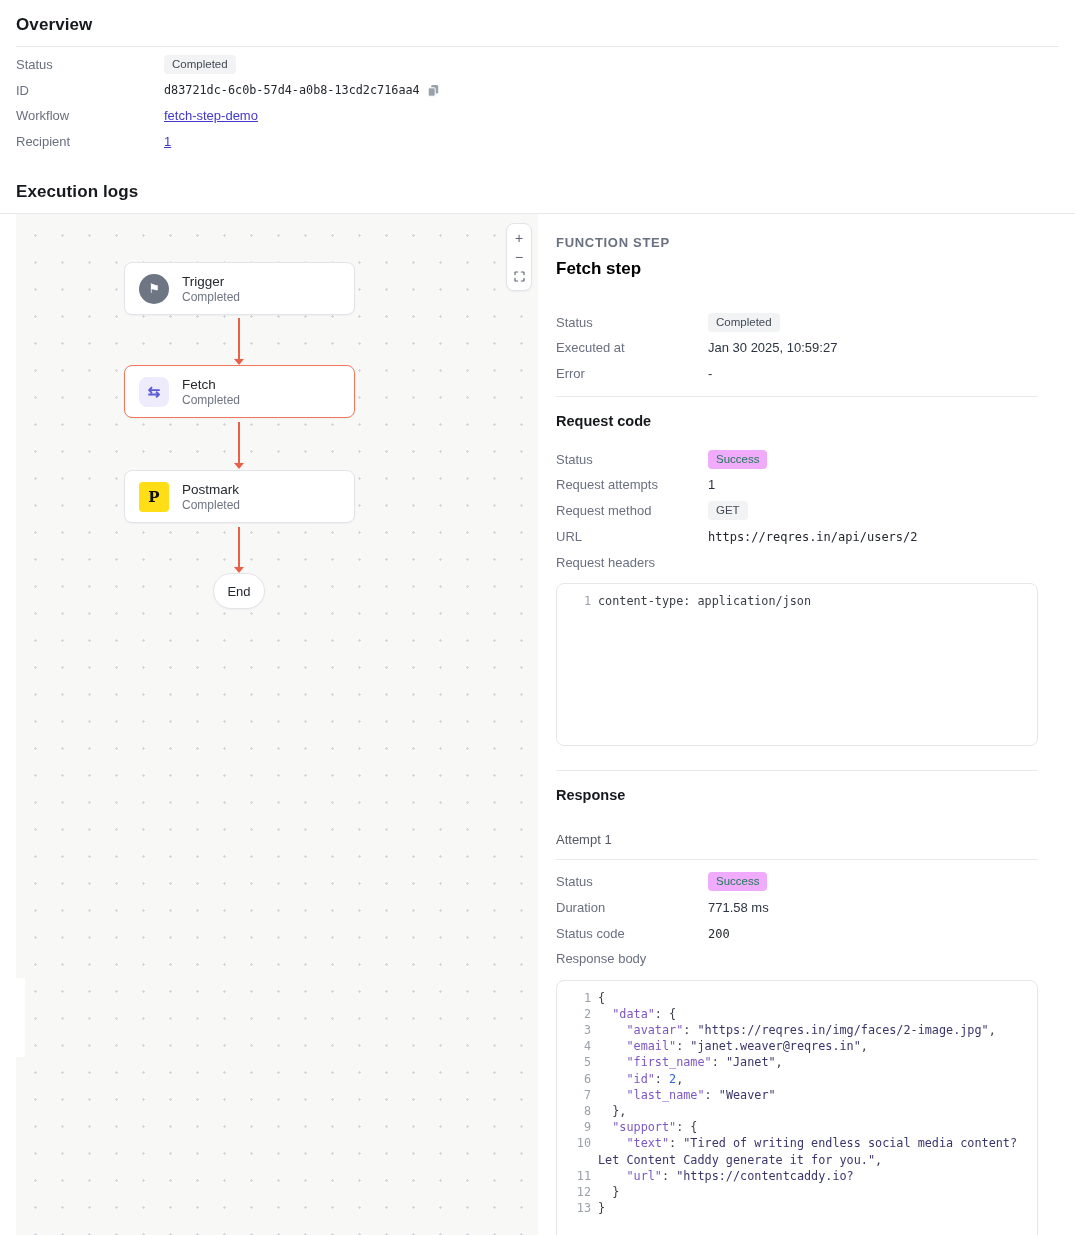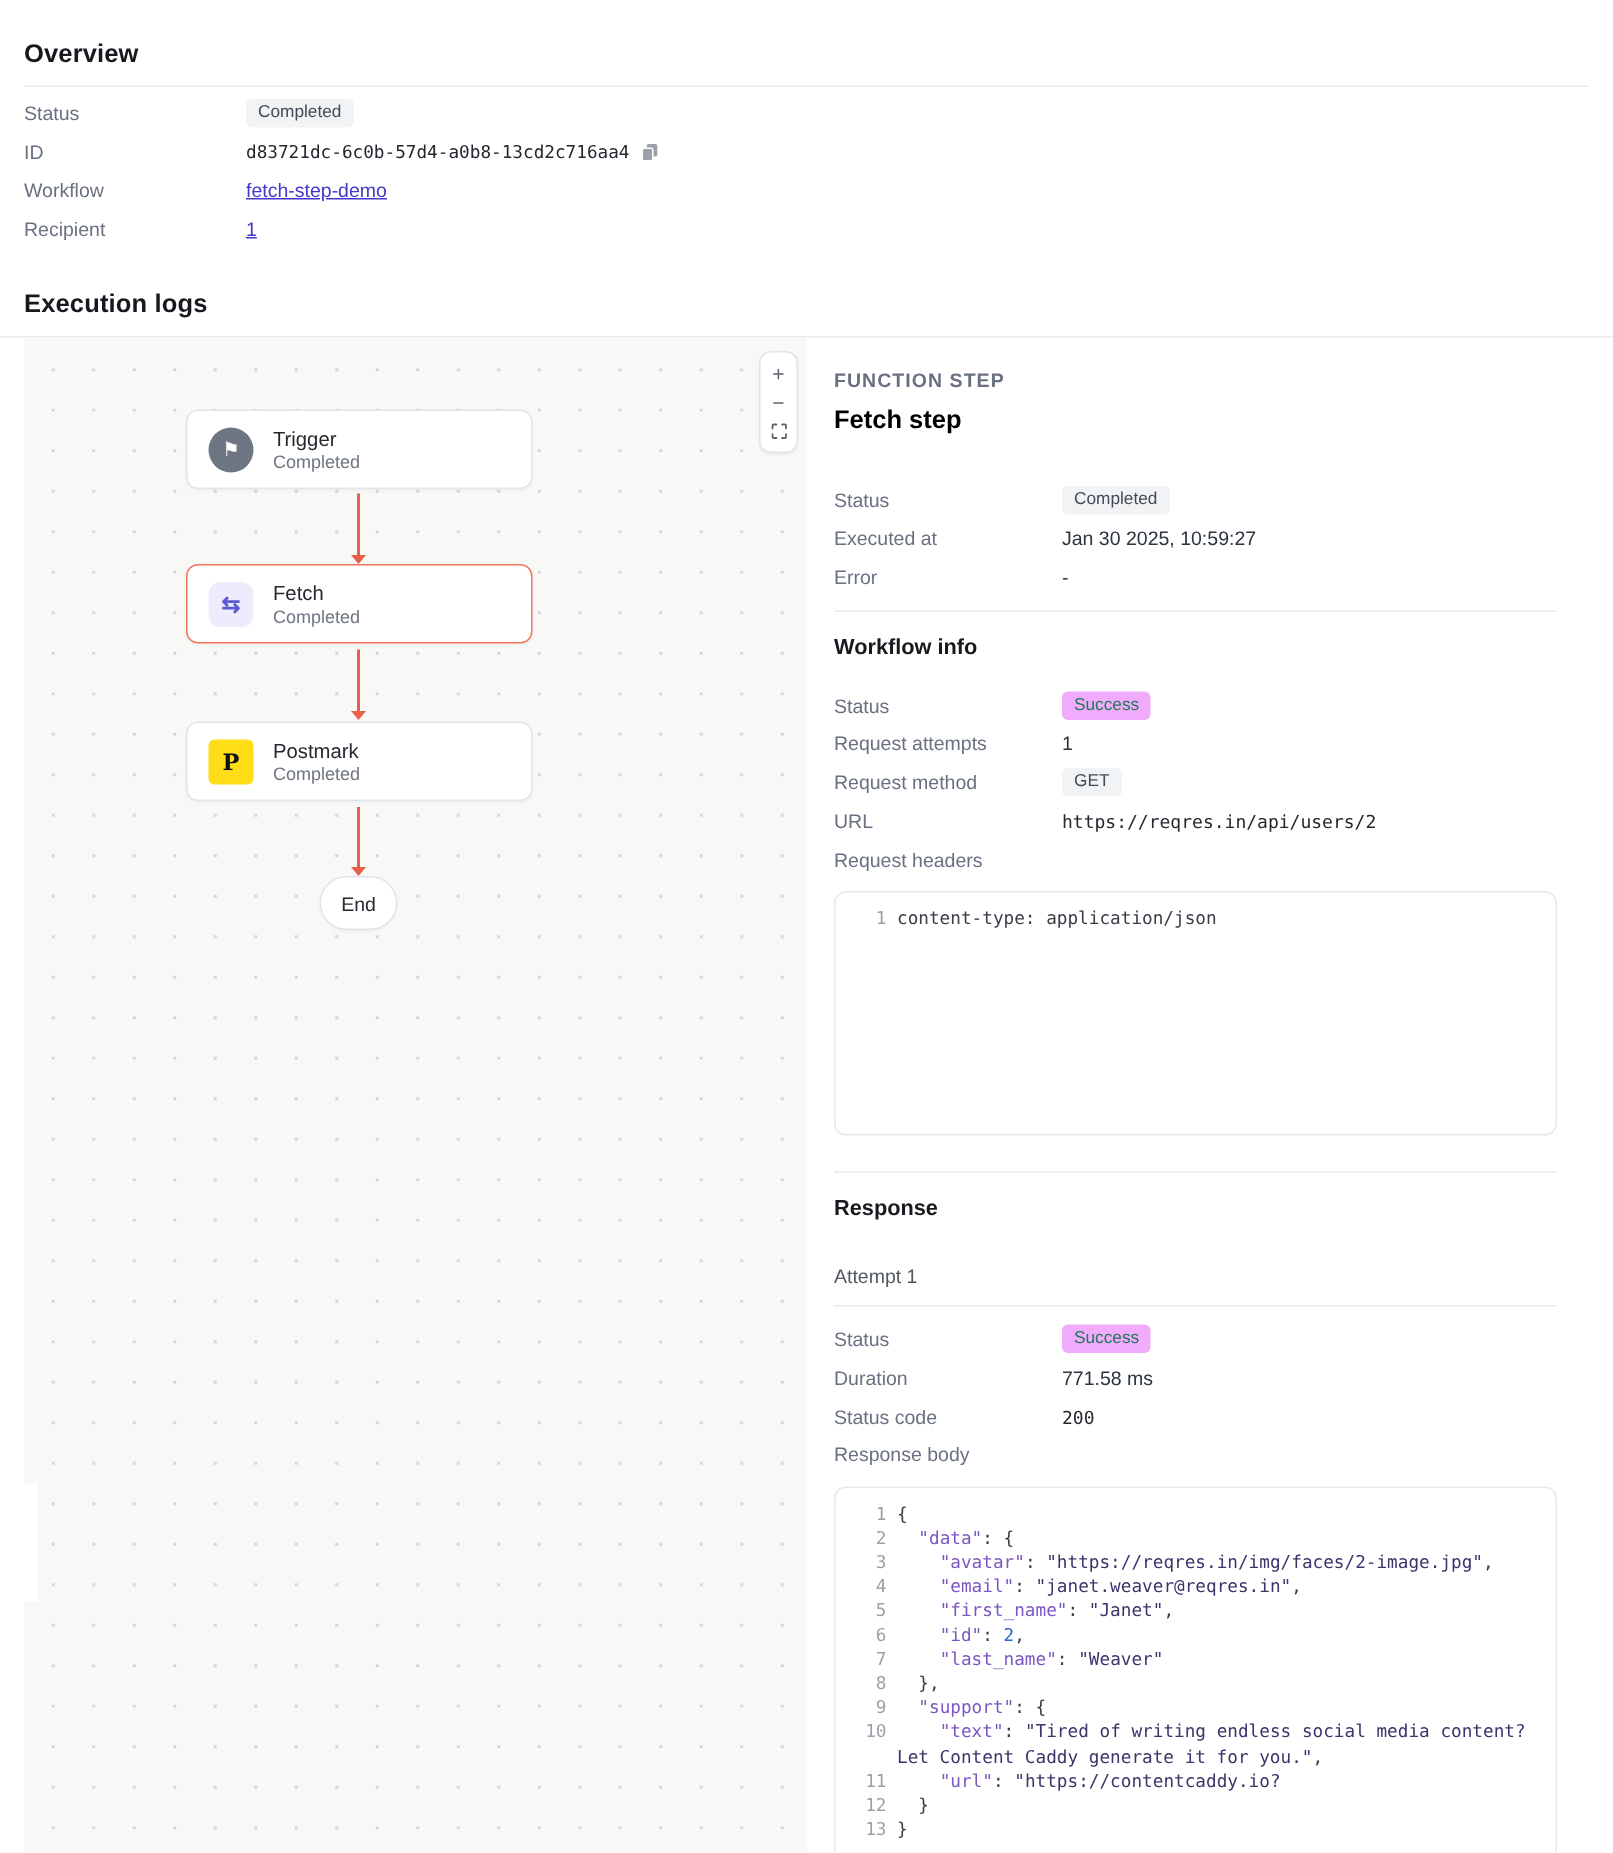--- a/index.html
+++ b/index.html
@@ -2,21 +2,21 @@
 <html><head>
 <meta charset="utf-8">
 <style>
   * { margin:0; padding:0; box-sizing:border-box; }
   html,body { width:1075px; height:1235px; overflow:hidden; background:#ffffff;
     font-family:"Liberation Sans", sans-serif; color:#1f2430; }
 
   
   .top { padding:0 16px; }
   .h1 { font-size:17px; font-weight:700; color:#16191d; letter-spacing:.1px; }
-  .overview-title { padding-top:26px; }
+  .overview-title { padding-top:15px; }
   .hr { border:none; border-top:1px solid #e9eaec; height:0; }
   .top .hr { margin-top:11px; }
   .kv-rows { margin-top:5px; }
   .kv-row { display:grid; grid-template-columns:148px 1fr; align-items:center; height:25.6px; }
   .kv-label { font-size:13px; color:#697080; white-space:nowrap; }
   .kv-value { font-size:13px; color:#2b3440; white-space:nowrap; display:flex; align-items:center; gap:7px; }
   .badge { display:inline-block; font-size:11.5px; line-height:15px; padding:2px 8px; border-radius:4px; }
   .badge-gray { background:#f2f3f5; color:#414a56; }
   .badge-green { background:#f0abfc; color:#1f7a55; }
   .id-mono { font-family:"DejaVu Sans Mono", monospace; font-size:11.8px; color:#23272e; }
@@ -208,21 +208,21 @@
         <div class="p-value">Jan 30 2025, 10:59:27</div>
       </div>
       <div class="p-row">
         <div class="p-label">Error</div>
         <div class="p-value">-</div>
       </div>
     </div>
 
     <hr class="hr hr1">
 
-    <div class="sec-title">Workflow info</div>
+    <div class="sec-title">Request code</div>
     <div class="rows-2">
       <div class="p-row">
         <div class="p-label">Status</div>
         <div class="p-value"><span class="badge badge-green">Success</span></div>
       </div>
       <div class="p-row">
         <div class="p-label">Request attempts</div>
         <div class="p-value">1</div>
       </div>
       <div class="p-row">

